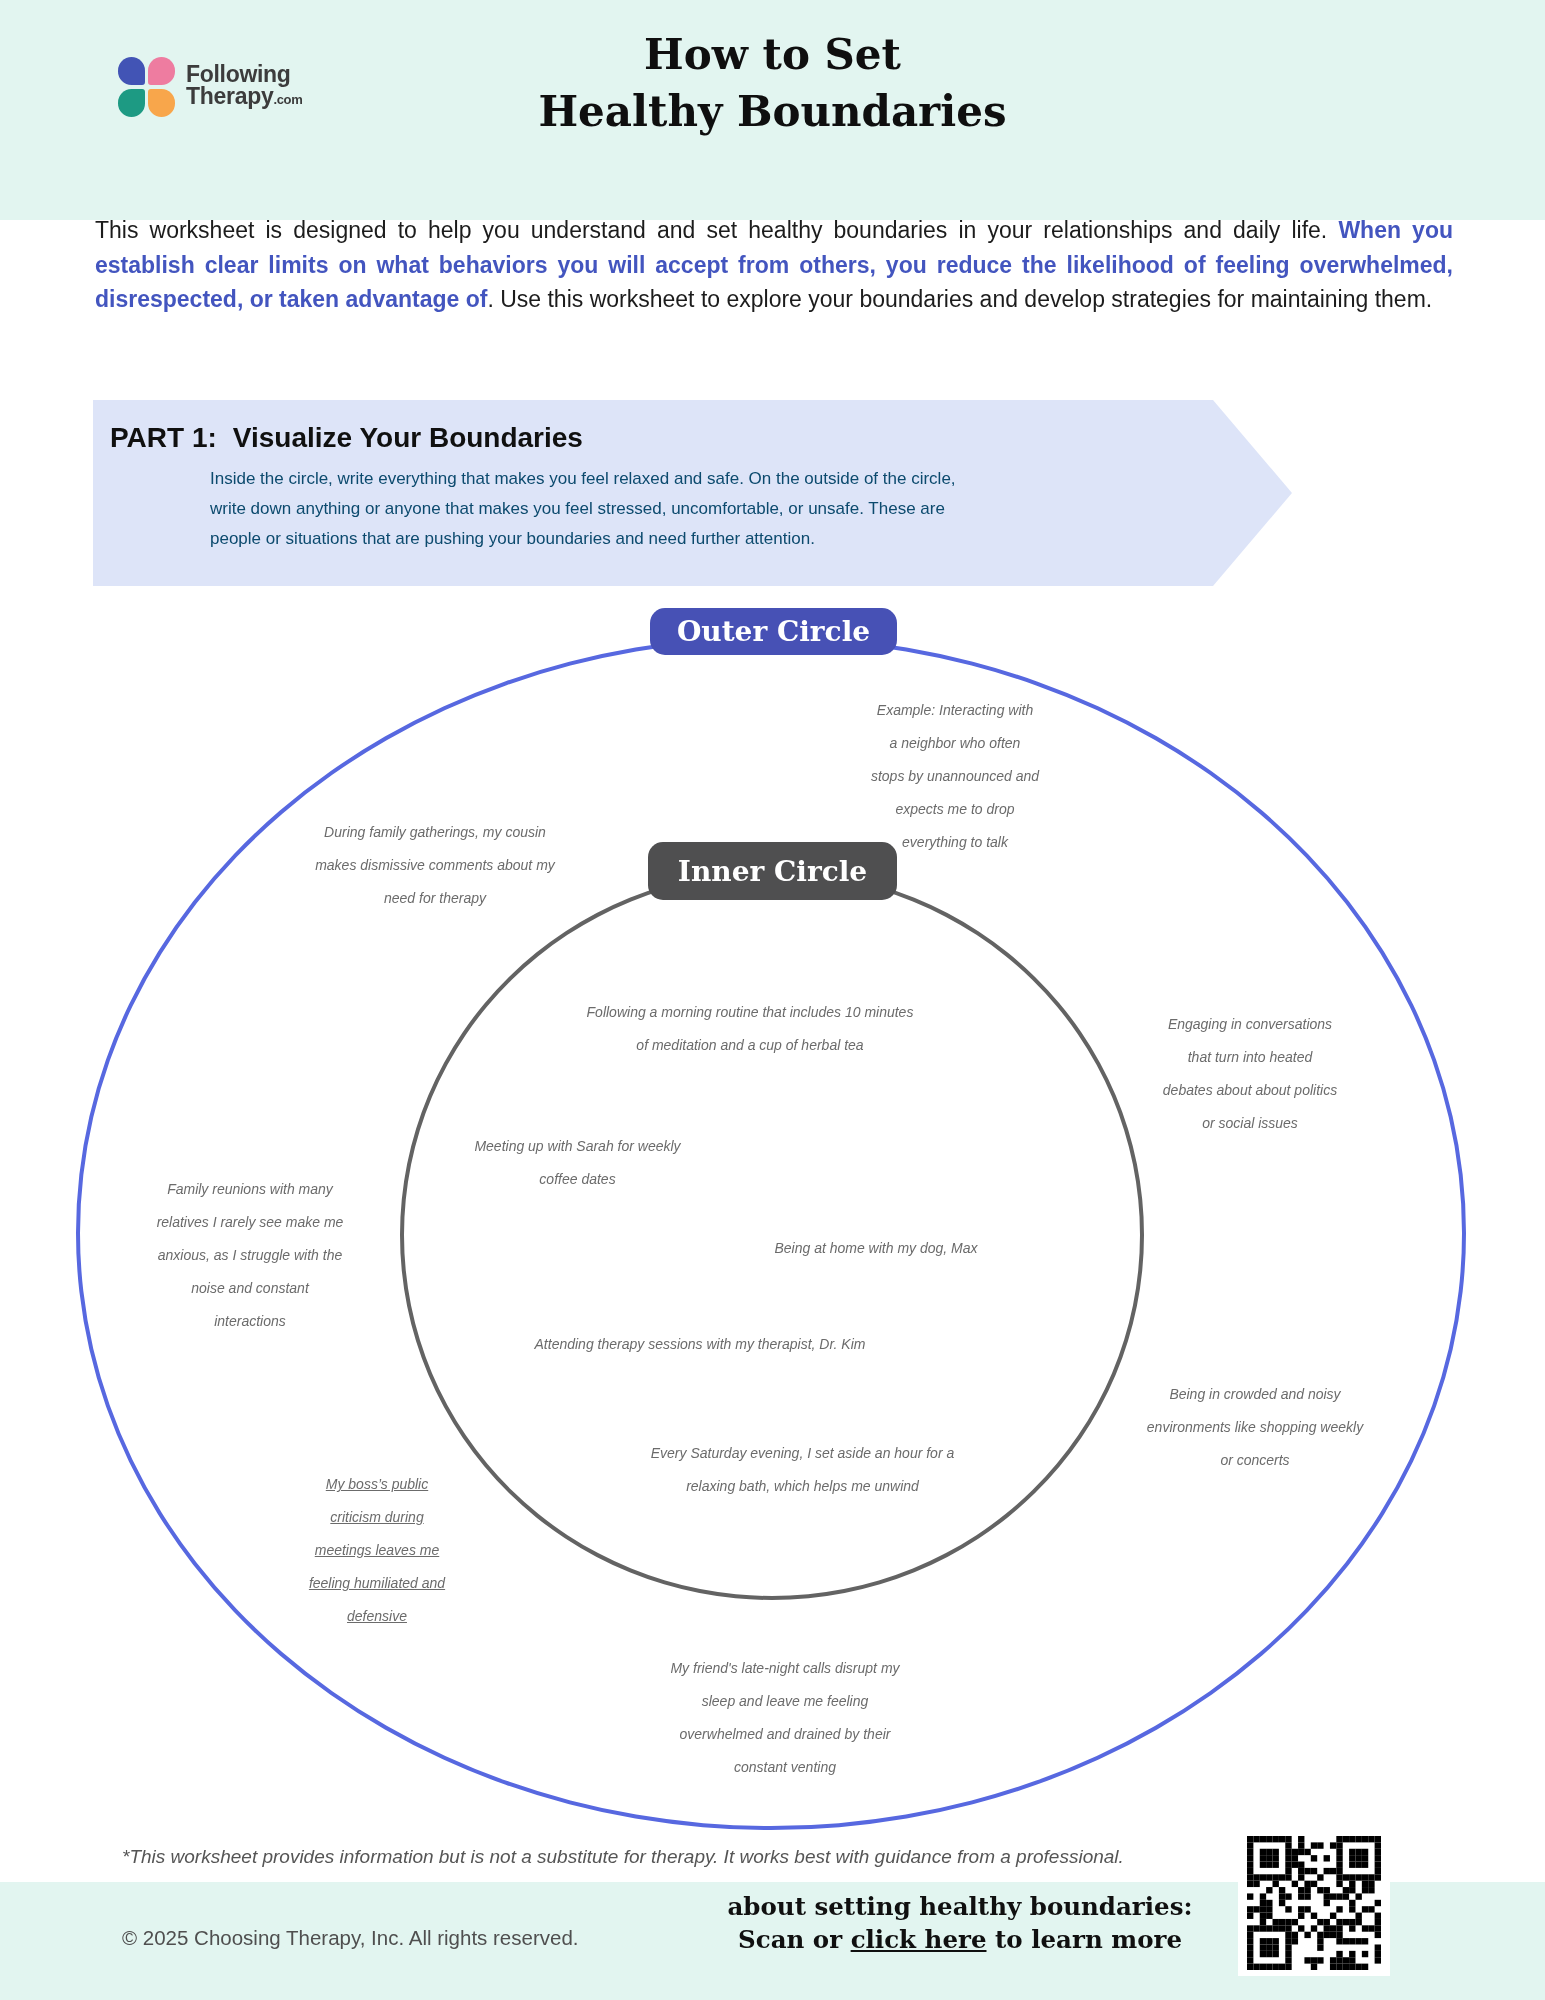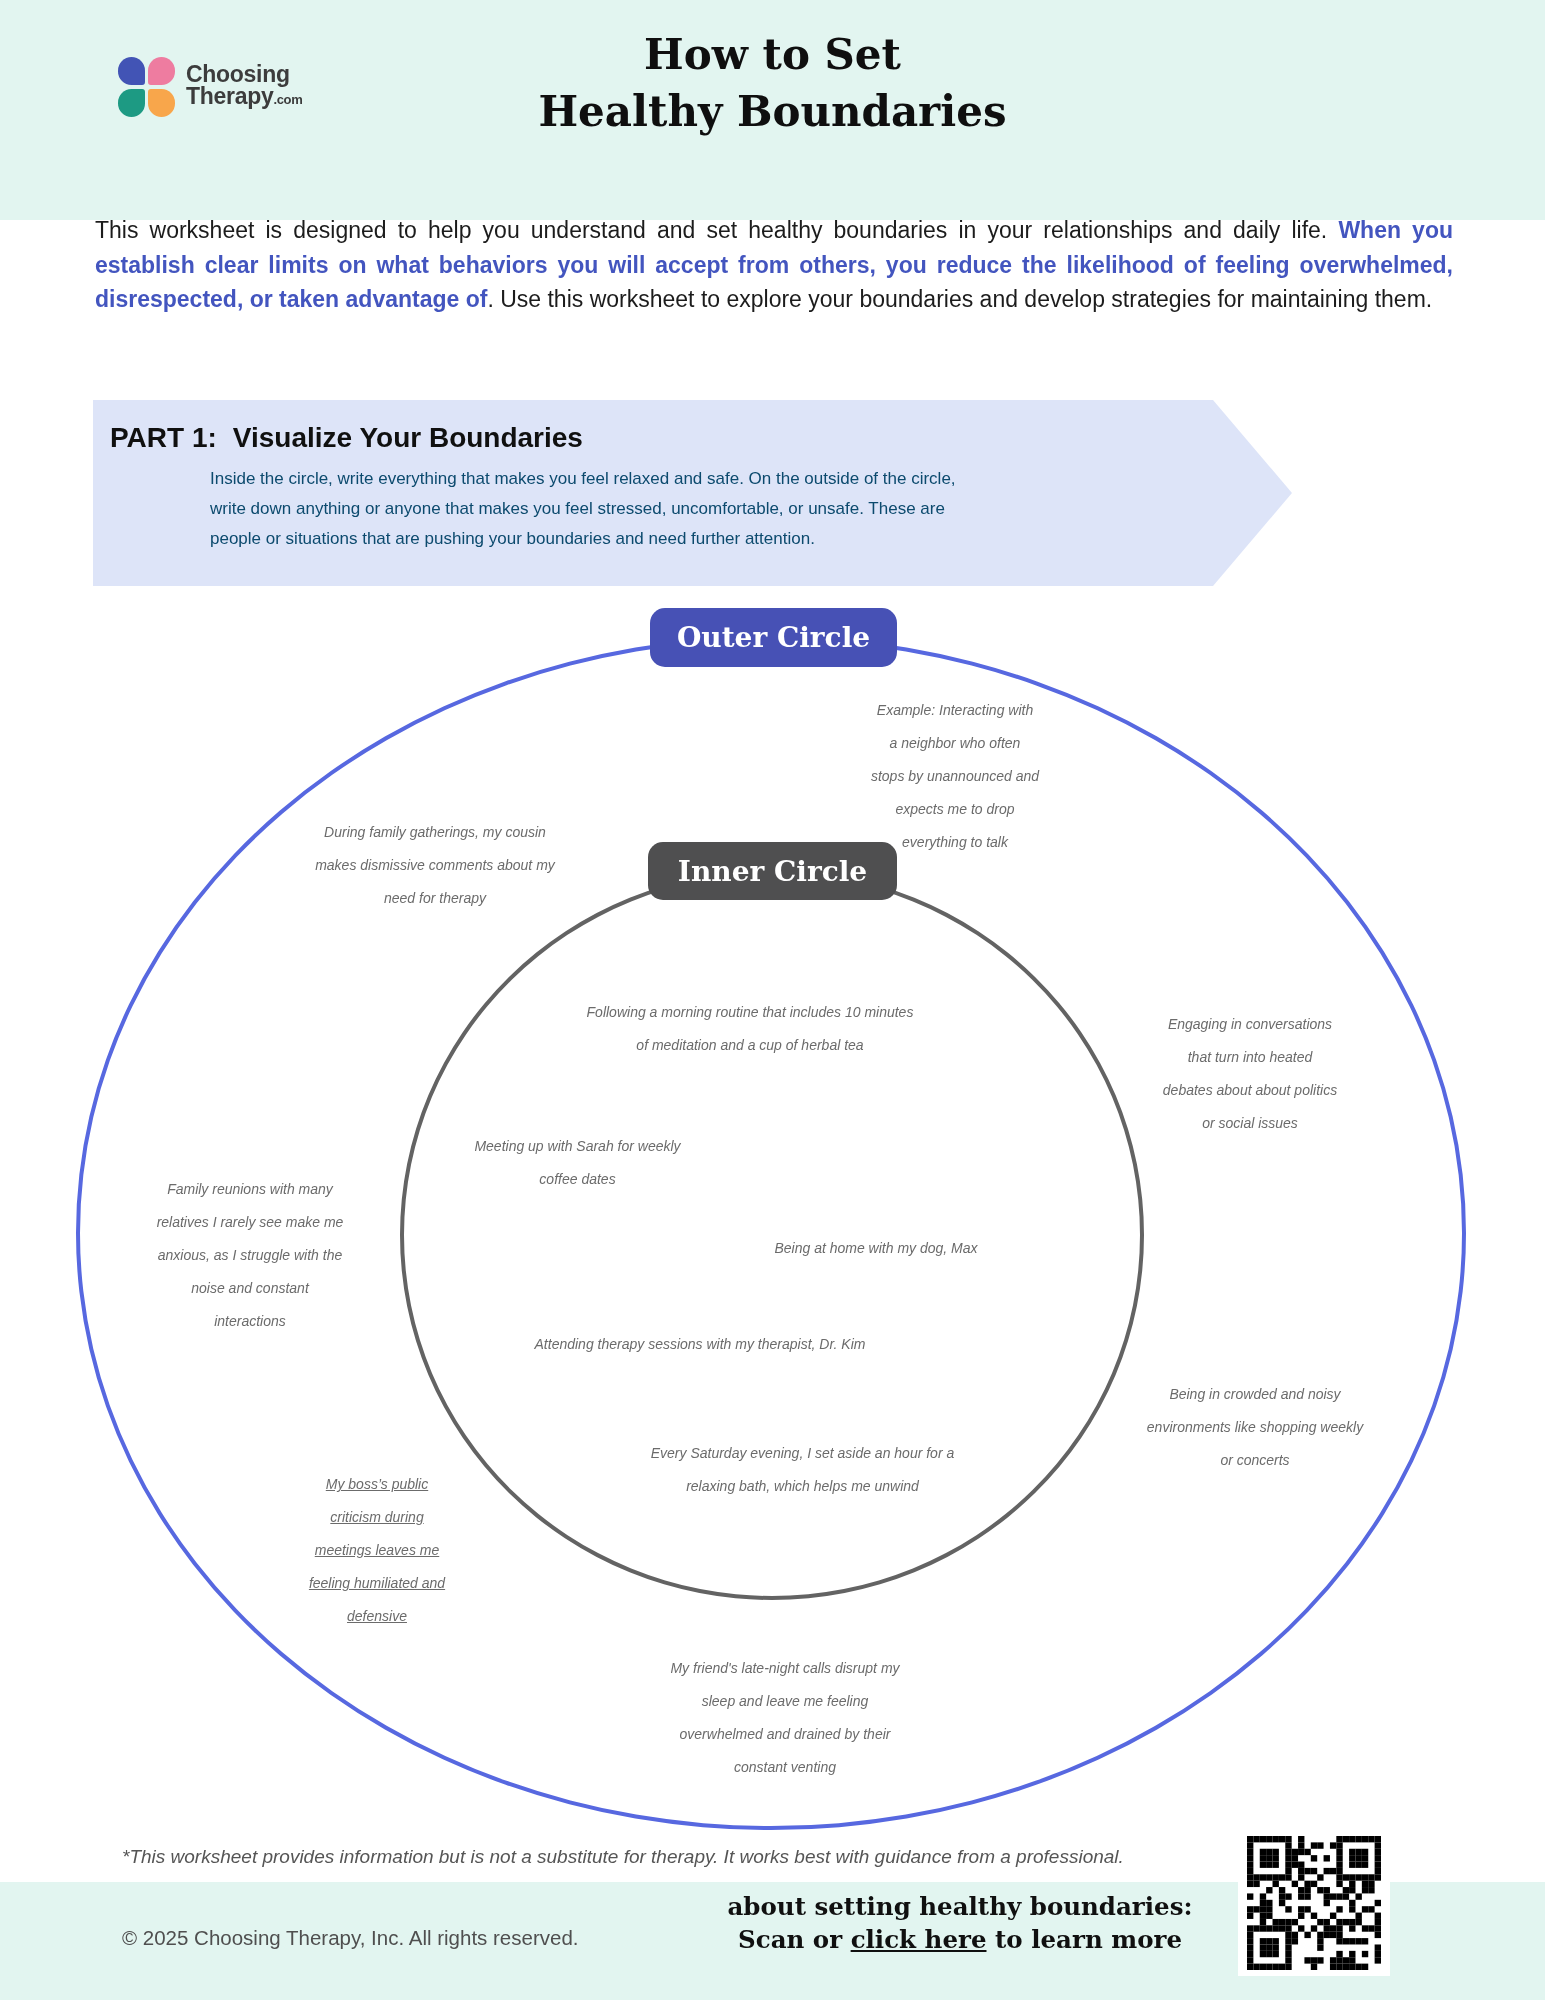--- a/index.html
+++ b/index.html
@@ -32,21 +32,21 @@
   .banner-heading .part{margin-right:16px;}
   .banner-desc{position:absolute;left:117px;top:64px;width:800px;font-size:17px;line-height:30px;
       color:#0c4a6e;white-space:pre-line;}
 
   
   .ellipse{position:absolute;border-radius:50%;}
   .outer-ellipse{left:76px;top:636px;width:1382px;height:1186px;border:4px solid #5768e0;}
   .inner-ellipse{left:400px;top:870px;width:736px;height:722px;border:4px solid #636363;}
   .circle-label{position:absolute;font-family:"DejaVu Serif",serif;font-weight:700;color:#ffffff;
       font-size:28px;display:flex;align-items:center;justify-content:center;border-radius:15px;}
-  .outer-label{left:650px;top:608px;width:247px;height:59px;background:#4751b5;}
+  .outer-label{left:650px;top:608px;width:247px;height:47px;background:#4751b5;}
   .inner-label{left:648px;top:842px;width:249px;height:58px;background:#4f4f50;}
   .item{position:absolute;font-style:italic;color:#6b6b6b;font-size:14px;line-height:33px;
       text-align:center;white-space:pre-line;}
   .oi0{left:790px;top:694px;width:330px;}
   .oi1{left:255px;top:816px;width:360px;}
   .oi2{left:1100px;top:1008px;width:300px;}
   .oi3{left:95px;top:1173px;width:310px;}
   .oi4{left:1095px;top:1378px;width:320px;}
   .oi5{left:262px;top:1468px;width:230px;text-decoration:underline;}
   .oi6{left:600px;top:1652px;width:370px;}
@@ -73,21 +73,21 @@
 
   <div class="mint-top">
     <div class="logo">
       <div class="logo-icon">
         <div class="petal petal-blue"></div>
         <div class="petal petal-pink"></div>
         <div class="petal petal-teal"></div>
         <div class="petal petal-orange"></div>
       </div>
       <div class="logo-text">
-        <div>Choosing</div>
+        <div>Following</div>
         <div><span>Therapy</span><span class="com">.com</span></div>
       </div>
     </div>
     <div class="page-title">
       <div>How to Set</div>
       <div>Healthy Boundaries</div>
     </div>
   </div>
 
   <p class="intro"><span>This worksheet is designed to help you understand and set healthy boundaries in your relationships and daily life. </span><span class="hl" style="color:#4355bf">When you establish clear limits on what behaviors you will accept from others, you reduce the likelihood of feeling overwhelmed, disrespected, or taken advantage of</span><span>. Use this worksheet to explore your boundaries and develop strategies for maintaining them.</span></p>

